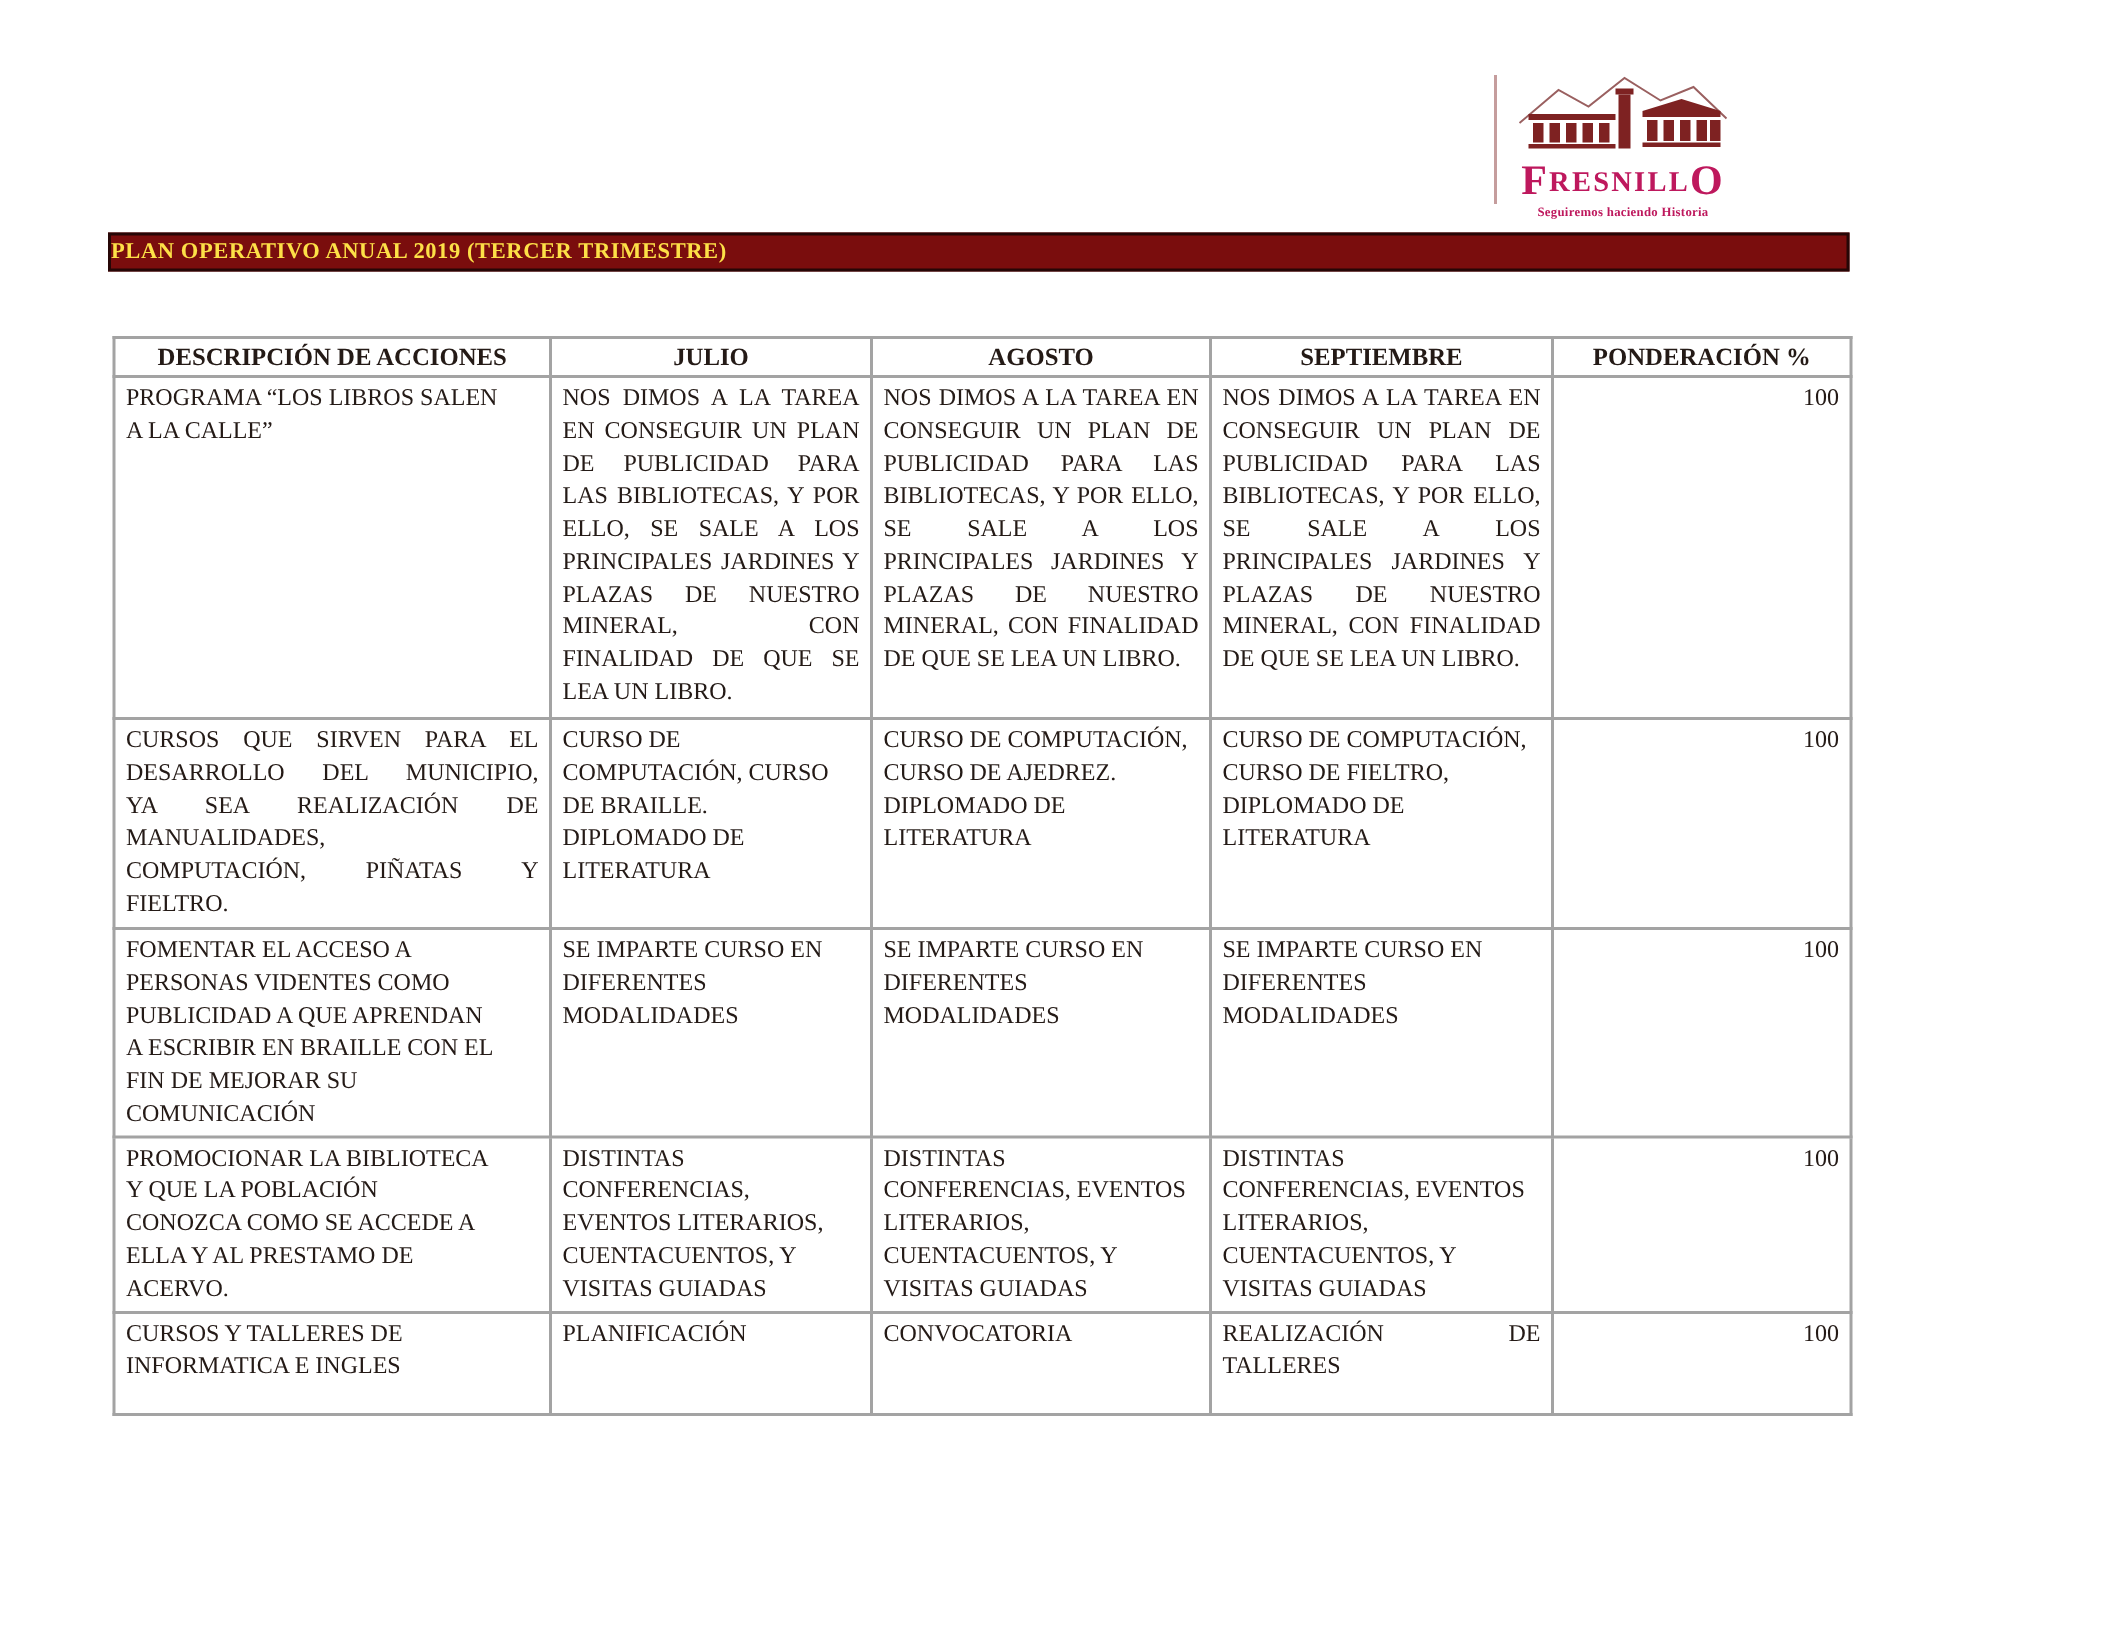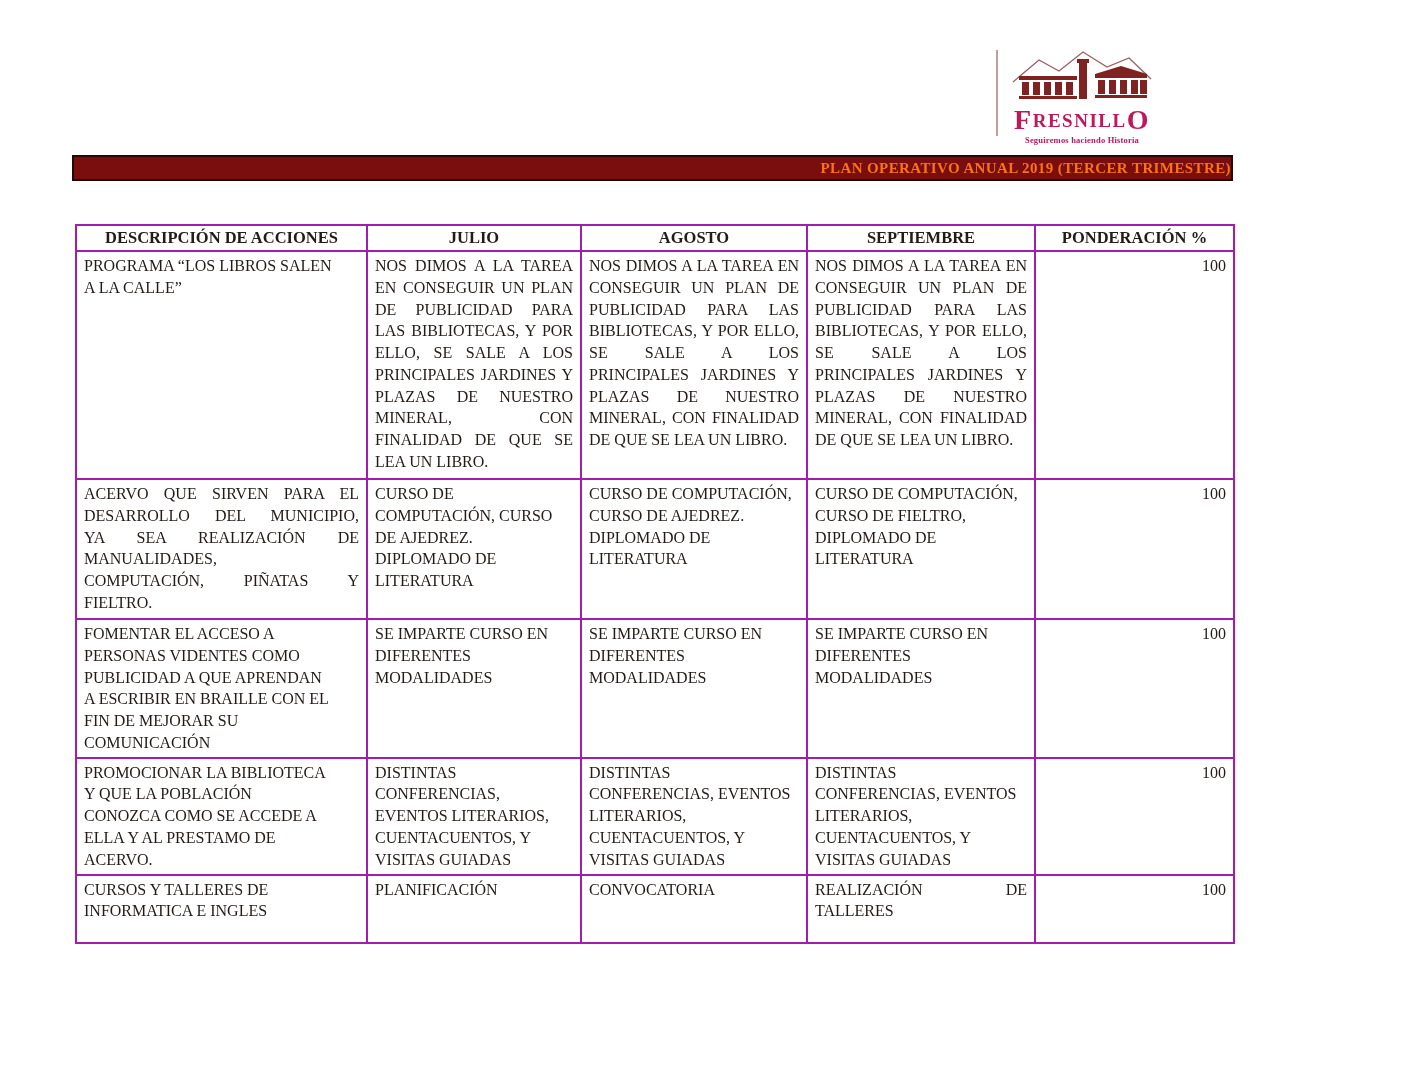--- a/index.html
+++ b/index.html
@@ -16,30 +16,30 @@
   .logo-divider{width:2px;height:86px;background:#c59d9d;margin:4px 10px 0 12px;}
   .brand-block{width:148px;text-align:center;color:#be185d;}
   .brand-name{font-size:19px;font-weight:bold;letter-spacing:1.5px;line-height:1;white-space:nowrap;}
   .brand-name .big{font-size:28px;vertical-align:-2px;}
   .brand-tagline{font-size:8.5px;font-weight:bold;margin-top:1px;letter-spacing:.2px;}
 
   
   .banner{
     position:absolute;top:155px;left:72px;width:1161px;height:26px;box-sizing:border-box;
     background:#7a0d0d;border:2px solid #260606;
-    color:#f97316;font-weight:bold;font-size:15px;letter-spacing:.4px;
-    text-align:right;line-height:22px;
+    color:#fde047;font-weight:bold;font-size:15px;letter-spacing:.4px;
+    text-align:left;line-height:22px;
   }
 
   
   table.poa{
     position:absolute;top:224px;left:75px;width:1158px;
     border-collapse:collapse;table-layout:fixed;
   }
-  table.poa th,table.poa td{border:2px solid #a21caf;box-sizing:border-box;}
+  table.poa th,table.poa td{border:2px solid #a3a3a3;box-sizing:border-box;}
   table.poa th{font-size:16.5px;font-weight:bold;text-align:center;padding:2px 4px;height:26px;}
   table.poa td{font-size:16px;line-height:1.36;padding:3px 7px;vertical-align:top;}
   td.pre{white-space:pre-wrap;}
   td.prej{white-space:pre-wrap;text-align:justify;text-align-last:justify;}
   td.j{text-align:justify;}
   td.mid{vertical-align:middle;}
   td.pond{text-align:right;vertical-align:middle;}
   tr.r1{height:228px;} tr.r2{height:140px;} tr.r3{height:137px;} tr.r4{height:117px;} tr.r5{height:68px;margin-top:29px;}
 </style>
 </head>
@@ -101,29 +101,29 @@
   <tbody>
     <tr class="r1">
       <td class="pre mid">PROGRAMA “LOS LIBROS SALEN
 A LA CALLE”</td>
       <td class="j">NOS DIMOS A LA TAREA EN CONSEGUIR UN PLAN DE PUBLICIDAD PARA LAS BIBLIOTECAS, Y POR ELLO, SE SALE A LOS PRINCIPALES JARDINES Y PLAZAS DE NUESTRO MINERAL, CON FINALIDAD DE QUE SE LEA UN LIBRO.</td>
       <td class="j">NOS DIMOS A LA TAREA EN CONSEGUIR UN PLAN DE PUBLICIDAD PARA LAS BIBLIOTECAS, Y POR ELLO, SE SALE A LOS PRINCIPALES JARDINES Y PLAZAS DE NUESTRO MINERAL, CON FINALIDAD DE QUE SE LEA UN LIBRO.</td>
       <td class="j">NOS DIMOS A LA TAREA EN CONSEGUIR UN PLAN DE PUBLICIDAD PARA LAS BIBLIOTECAS, Y POR ELLO, SE SALE A LOS PRINCIPALES JARDINES Y PLAZAS DE NUESTRO MINERAL, CON FINALIDAD DE QUE SE LEA UN LIBRO.</td>
       <td class="pond">100</td>
     </tr>
     <tr class="r2">
-      <td class="prej">ACERVO QUE SIRVEN PARA EL
+      <td class="prej">CURSOS QUE SIRVEN PARA EL
 DESARROLLO DEL MUNICIPIO,
 YA SEA REALIZACIÓN DE
 MANUALIDADES,
 COMPUTACIÓN, PIÑATAS Y
 FIELTRO.</td>
       <td class="pre">CURSO DE
 COMPUTACIÓN, CURSO
-DE AJEDREZ.
+DE BRAILLE.
 DIPLOMADO DE
 LITERATURA</td>
       <td class="pre">CURSO DE COMPUTACIÓN,
 CURSO DE AJEDREZ.
 DIPLOMADO DE
 LITERATURA</td>
       <td class="pre">CURSO DE COMPUTACIÓN,
 CURSO DE FIELTRO,
 DIPLOMADO DE
 LITERATURA</td>

